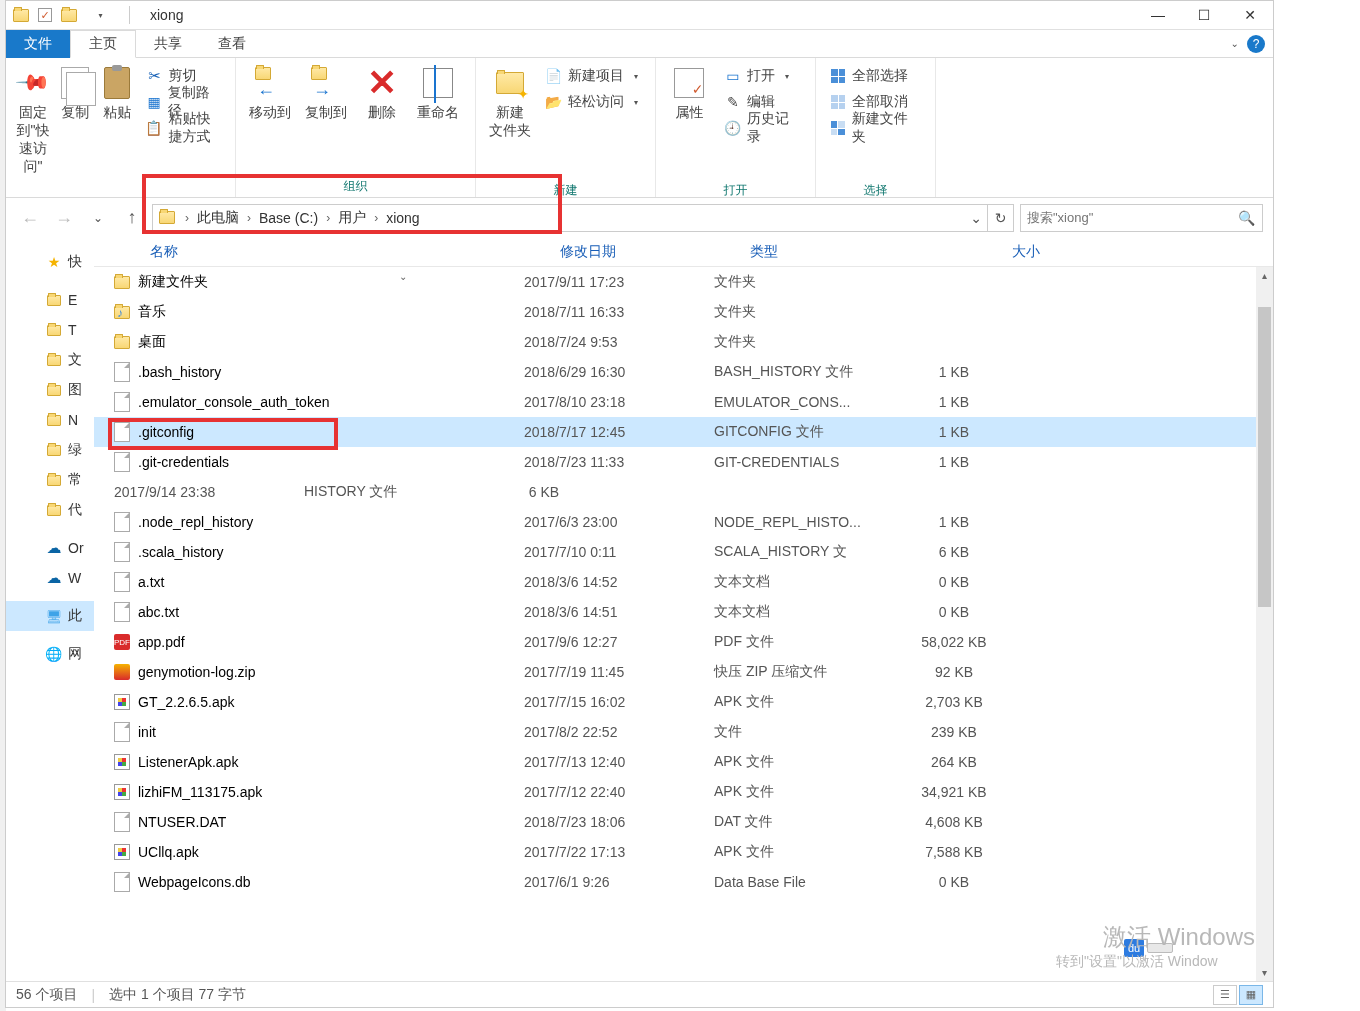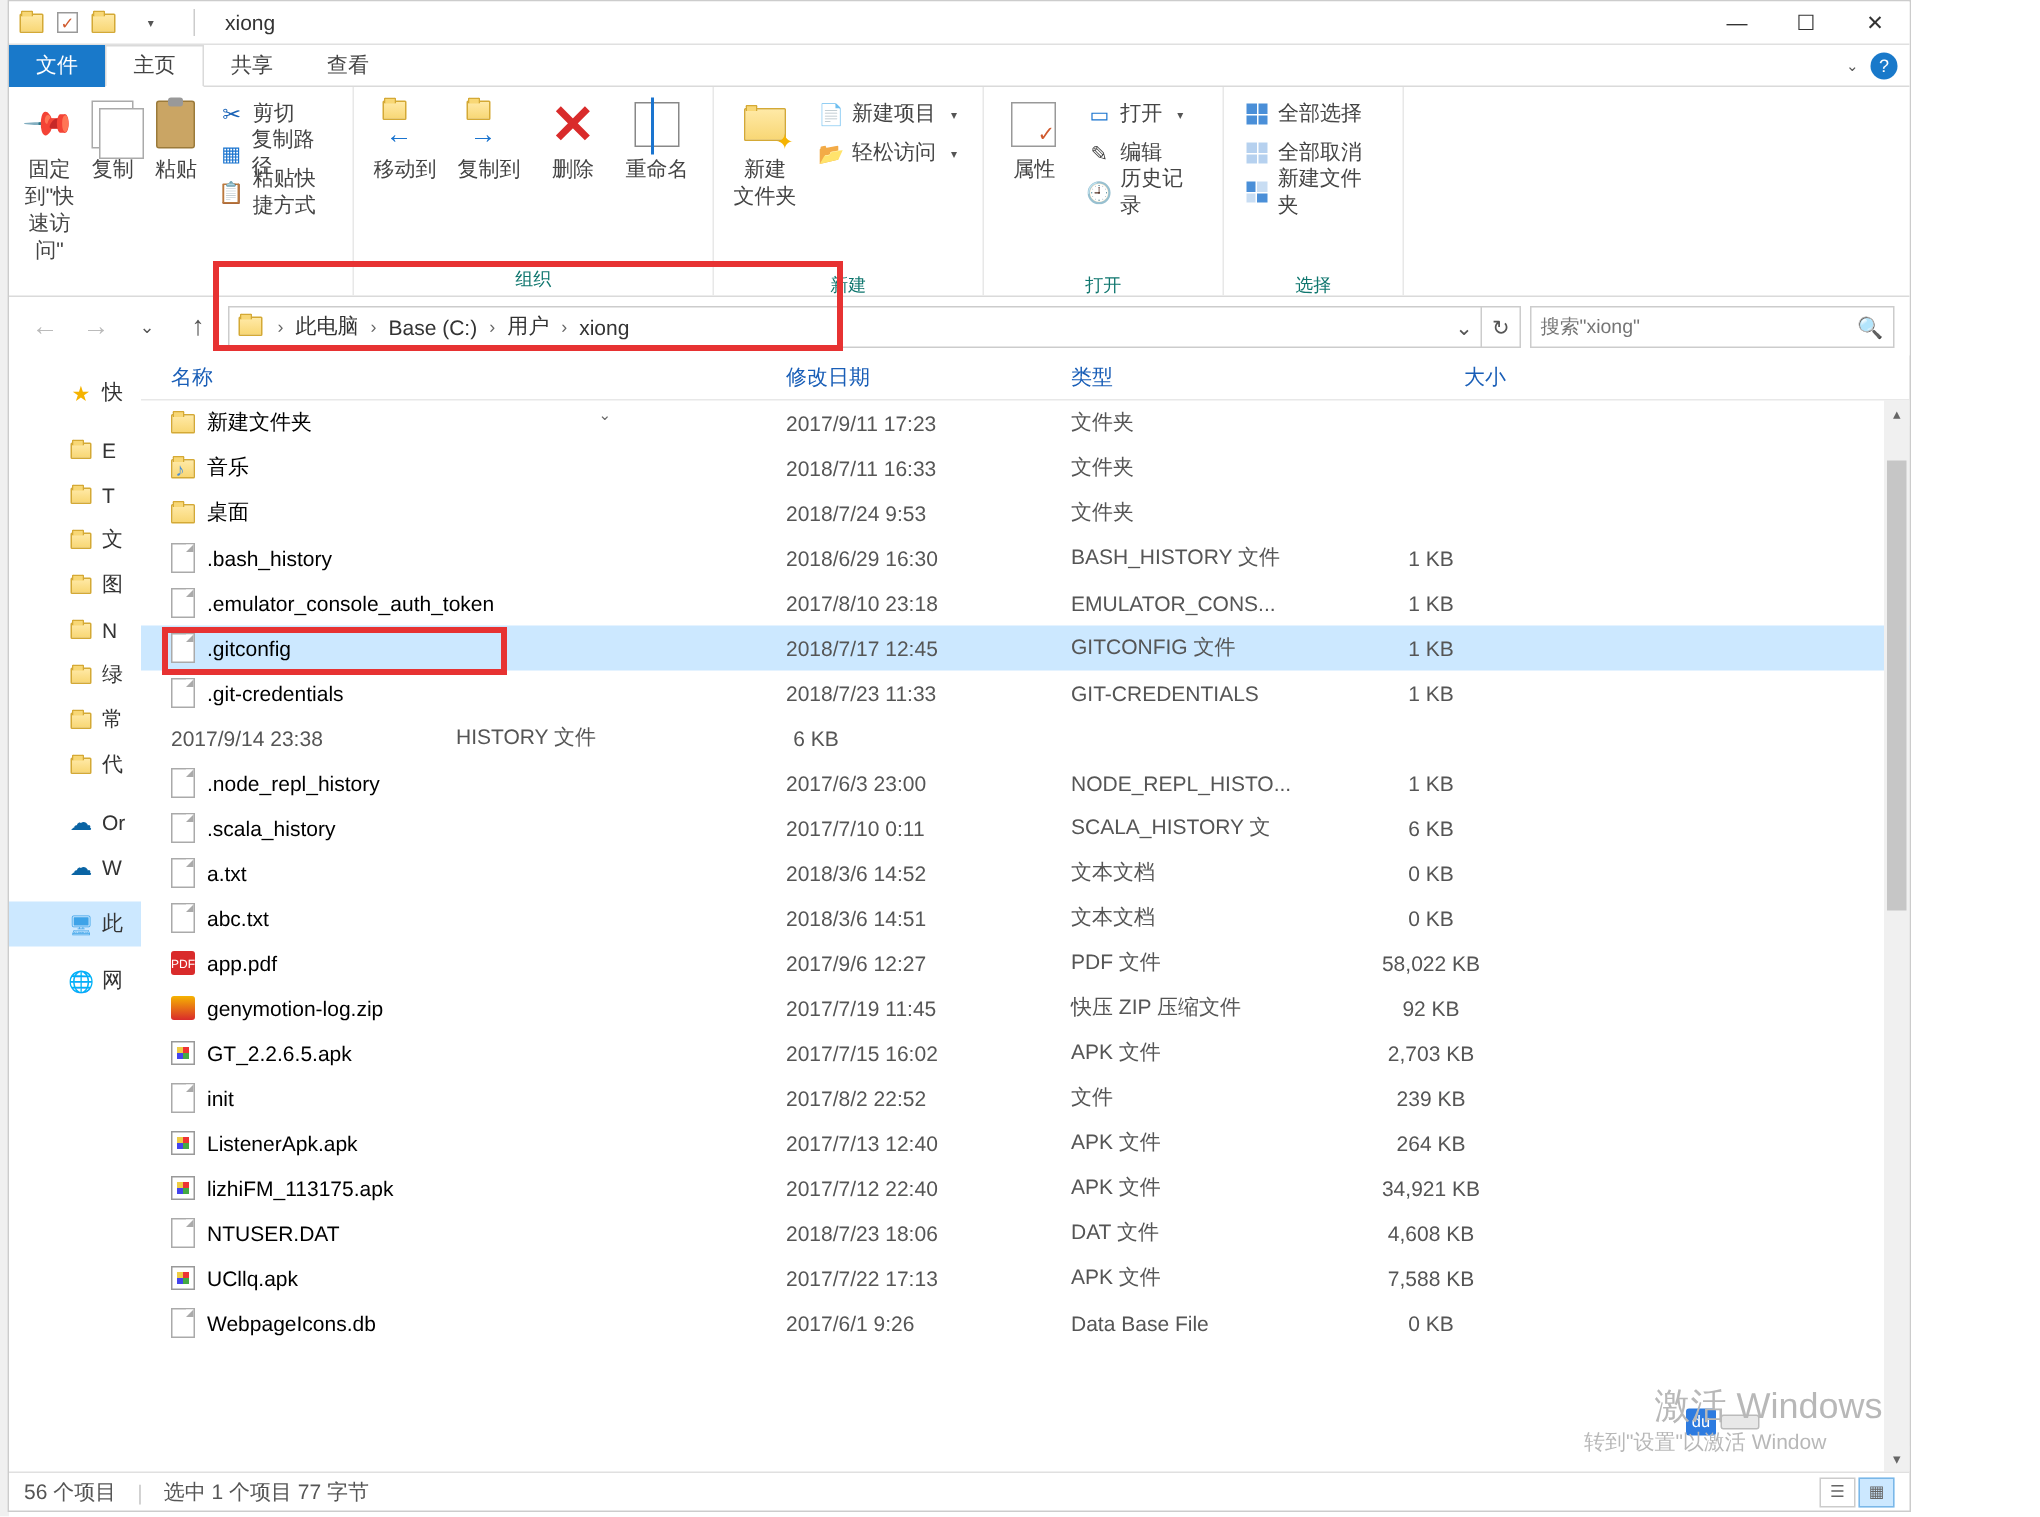--- a/index.html
+++ b/index.html
@@ -69,21 +69,21 @@
 .sb-item{height:30px;display:flex;align-items:center;gap:6px;padding-left:40px;color:#333;font-size:13px;white-space:nowrap;}
 .sb-item.sel{background:#cce8ff;}
 .sb-ic{width:16px;height:16px;display:flex;align-items:center;justify-content:center;flex-shrink:0;}
 .starq{color:#f5b301;font-size:14px;}
 .od{color:#0a64a4;font-size:15px;}
 .mon{color:#3ea3e8;font-size:13px;}
 .globe{color:#3ea3e8;font-size:14px;}
 .content{flex:1;position:relative;overflow:hidden;}
 .cols{height:30px;display:flex;align-items:center;border-bottom:1px solid #e8e8e8;padding-left:20px;}
 .col{color:#195eb7;font-size:14px;}
-.col-name{width:410px;}
+.col-name{width:410px;margin-left:36px;}
 .col-date{width:190px;}
 .col-type{width:190px;}
 .col-size{width:120px;text-align:right;padding-right:20px;}
 .flist{position:relative;}
 .frow{height:30px;display:flex;align-items:center;padding-left:20px;}
 .frow.sel{background:#cce8ff;}
 .fc-name{width:410px;display:flex;align-items:center;gap:8px;}
 .fc-date{width:190px;color:#555;}
 .fc-type{width:190px;color:#555;}
 .fc-size{width:120px;text-align:center;padding-right:20px;color:#555;}

